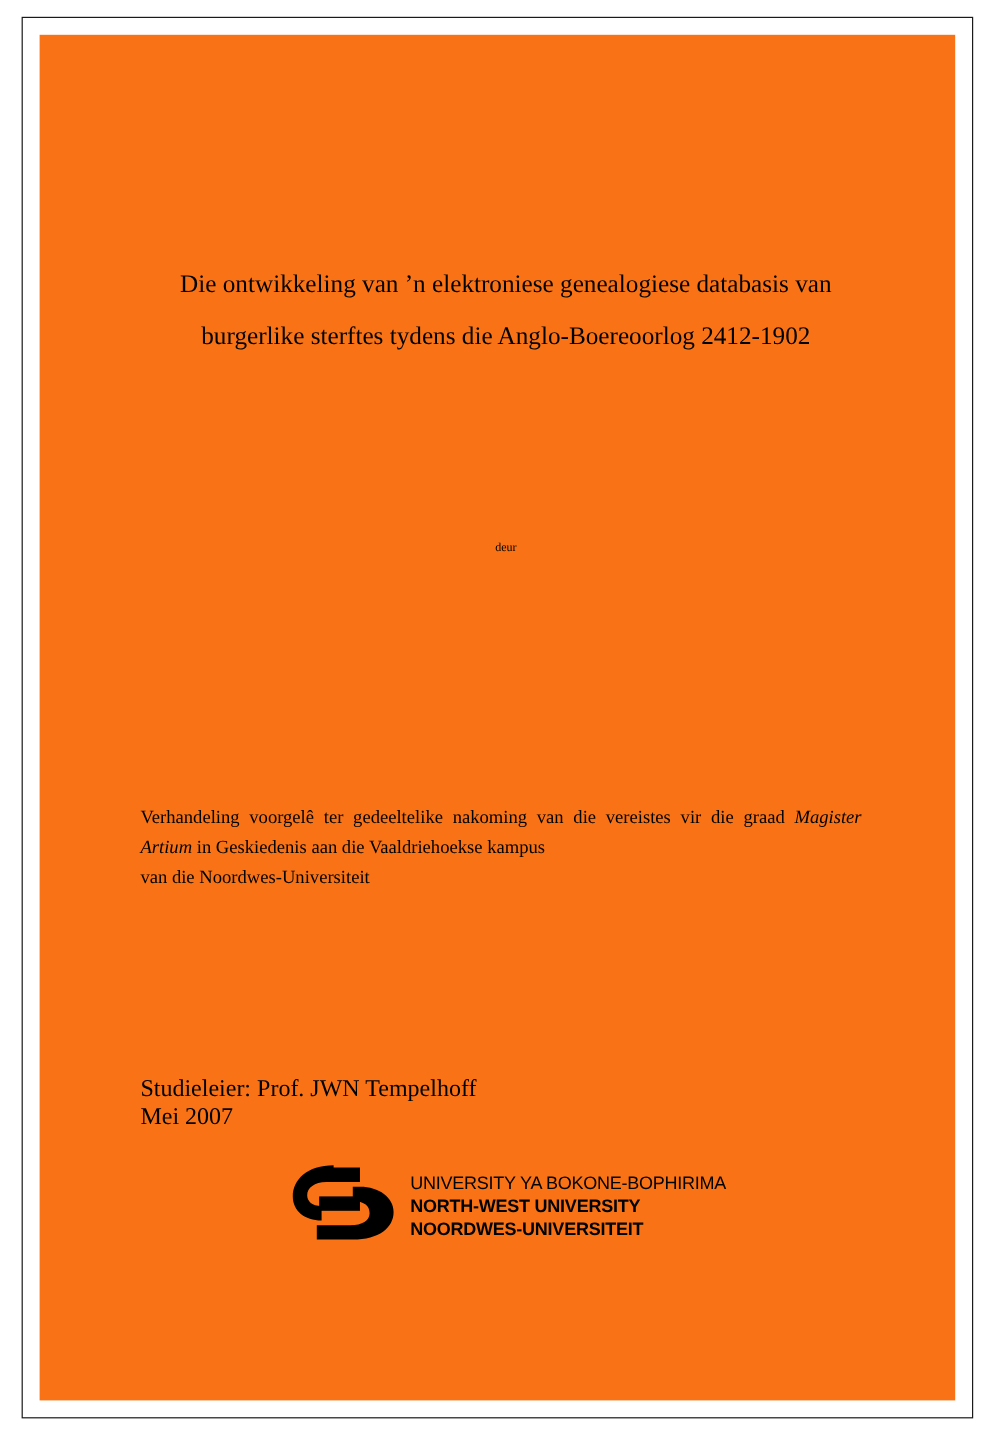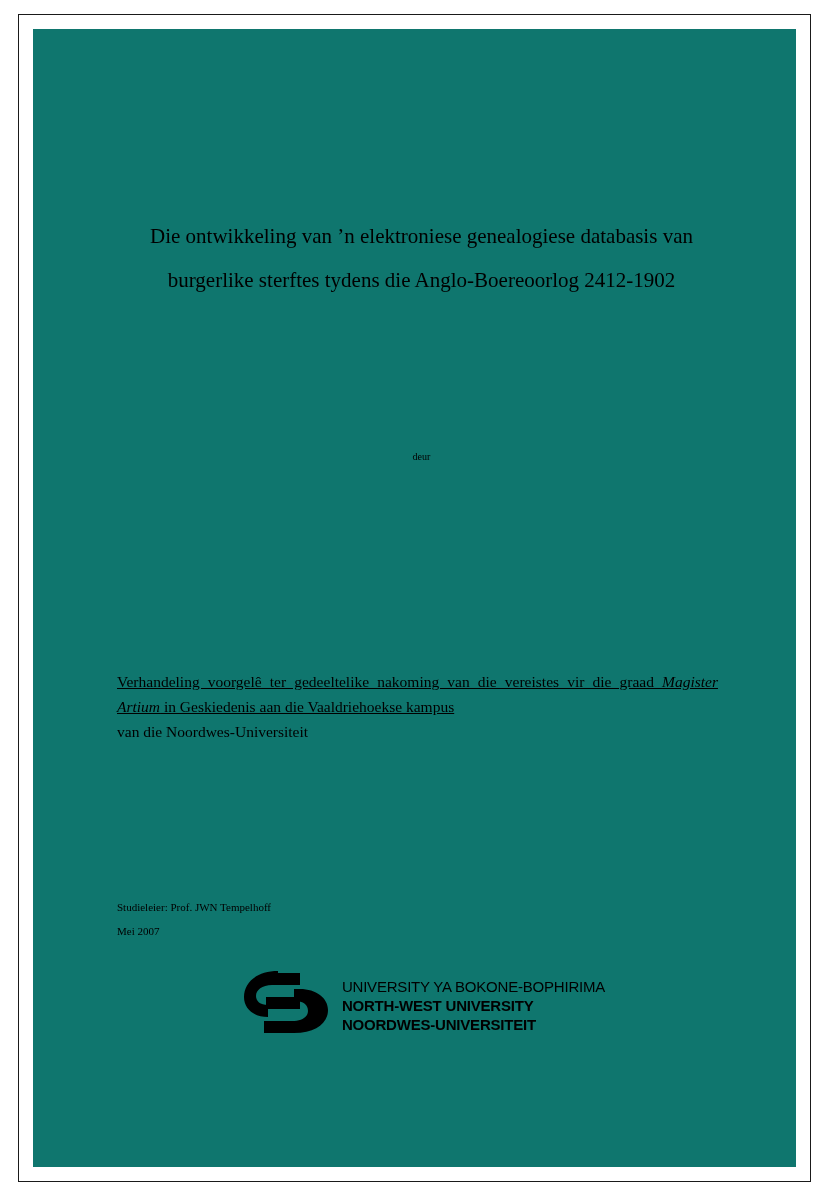--- a/index.html
+++ b/index.html
@@ -23,21 +23,21 @@
     border: 1px solid #1a1a1a;
     box-sizing: border-box;
     background: #ffffff;
   }
   .inner {
     position: absolute;
     left: 14px;
     top: 14px;
     right: 14px;
     bottom: 14px;
-    background: #0f766e;
+    background: #f97316;
   }
   .content {
     position: absolute;
     left: 84px;
     right: 70px;
     top: 0;
     bottom: 0;
   }
 
   .title-block {
@@ -73,32 +73,31 @@
     position: absolute;
     top: 640px;
     left: 0;
     right: 8px;
     font-size: 15.5px;
     line-height: 25px;
   }
   .statement .just {
     text-align: justify;
     text-justify: inter-word;
-    text-decoration: underline;
   }
   .statement .rest {
     text-align: left;
   }
   .statement em { font-style: italic; }
 
   .supervisor {
     position: absolute;
     top: 866px;
     left: 0;
-    font-size: 11px;
+    font-size: 20px;
     line-height: 24px;
   }
   .supervisor .line { display: block; }
 
   .logo-wrap {
     position: absolute;
     top: 938px;
     left: 0;
     right: 0;
     display: flex;

